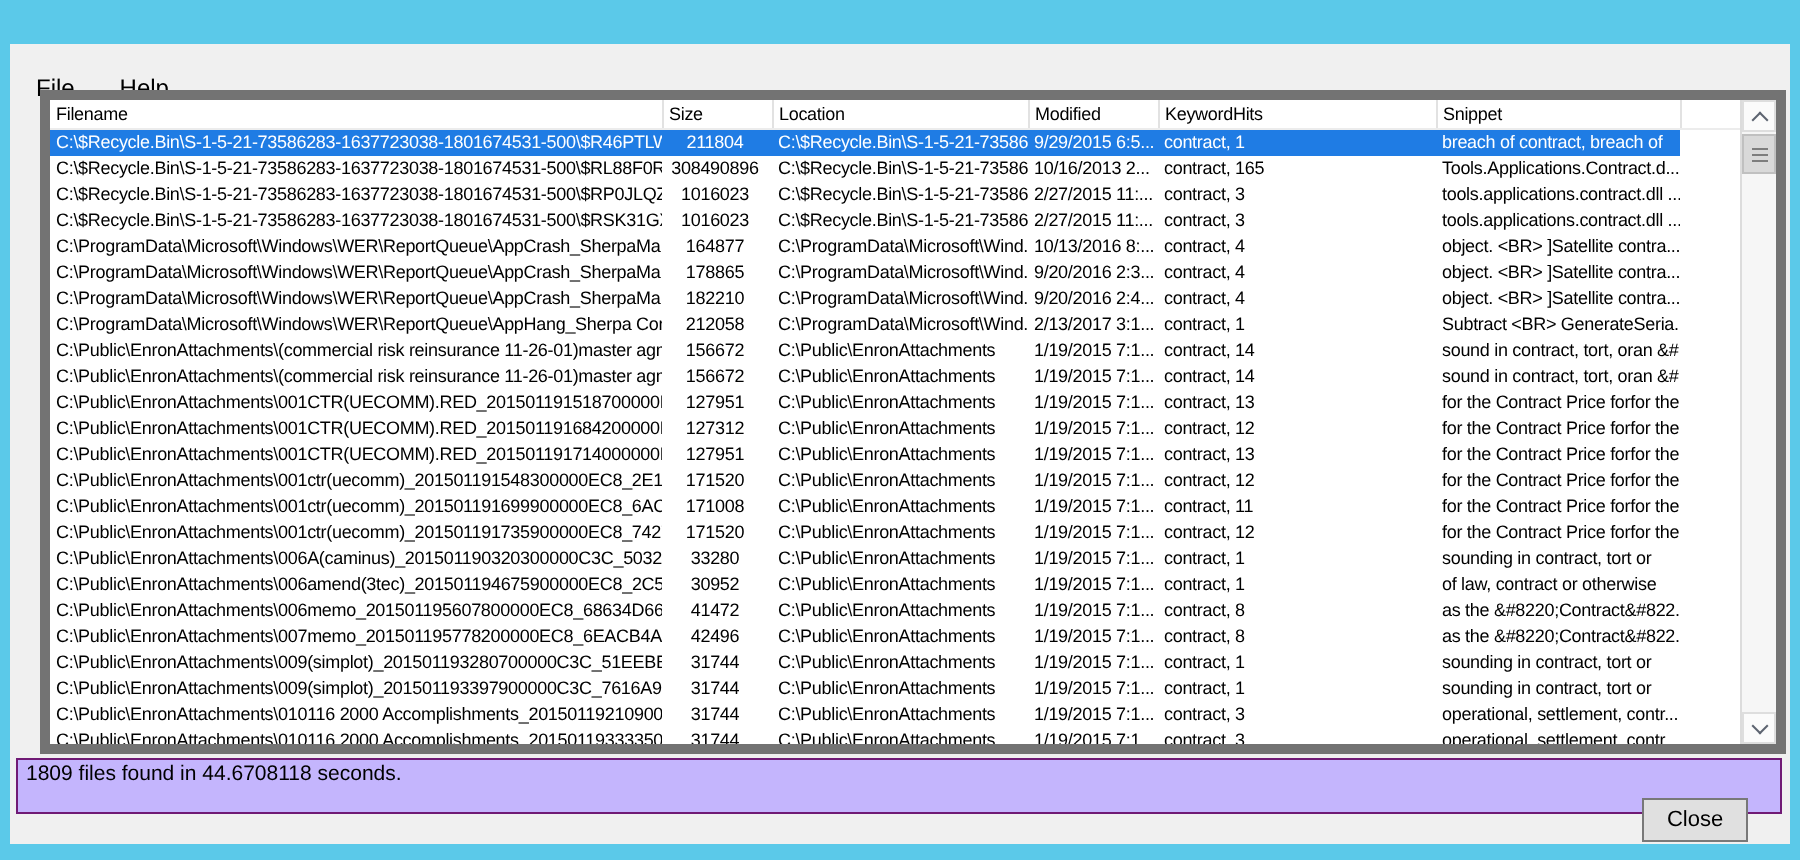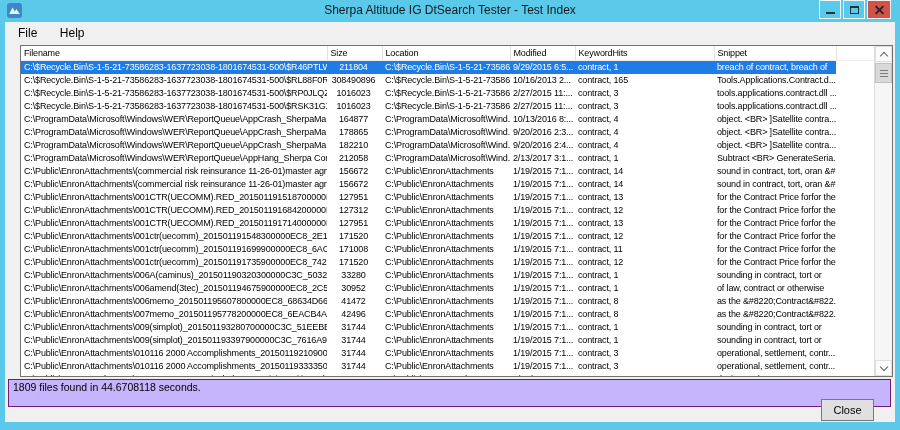--- a/index.html
+++ b/index.html
@@ -12,23 +12,23 @@
   .win-btn { position:relative; width:22px; height:19px; border:1px solid rgba(255,255,255,.9); background:transparent; cursor:pointer; }
   .win-btn.close { width:24px; background:#d15249; }
   .glyph-min { position:absolute; left:6px; bottom:4px; width:9px; height:2px; background:#20323c; }
   .glyph-max { position:absolute; left:6px; top:5px; width:9px; height:8px; border:1px solid #20323c; border-top-width:2px; }
   .glyph-close { position:absolute; left:50%; top:50%; width:11px; height:11px; transform:translate(-50%,-50%); }
   .glyph-close::before,.glyph-close::after { content:""; position:absolute; left:5px; top:0; width:2px; height:11px; background:#30201e; }
   .glyph-close::before { transform:rotate(45deg); }
   .glyph-close::after { transform:rotate(-45deg); }
   .inner { position:absolute; left:5px; top:22px; width:890px; height:400px; background:#f0f0f0; }
   .menubar { position:absolute; left:0; top:0; width:100%; height:23px; }
-  .menu-item { display:inline-block; font-size:12px; color:#000; padding:4px 9px 3px 9px; cursor:default; }
+  .menu-item { display:inline-block; font-size:12px; color:#000; padding:4px 9px 3px 9px; cursor:default;margin-top:11px; }
   .menu-item:first-child { margin-left:4px; }
-  .listview { position:absolute; left:15px; top:23px; width:873px; height:332px; background:#eab308; border:1px solid #737373; }
+  .listview { position:absolute; left:15px; top:23px; width:873px; height:332px; background:#eab308; border:5px solid #737373; }
   .table-clip { position:absolute; left:0; top:0; right:18px; bottom:0; overflow:hidden; background:#fff; }
   table { border-collapse:collapse; table-layout:fixed; width:853px; font-size:9px; letter-spacing:-0.15px; }
   col.c0{width:306px} col.c1{width:55px} col.c2{width:128px} col.c3{width:65px} col.c4{width:139px} col.c5{width:122px} col.c6{width:38px}
   th { height:14px; font-weight:normal; text-align:left; padding:0 3px; border-right:1px solid #e2e2e2; border-bottom:1px solid #ececec; white-space:nowrap; overflow:hidden; background:#fff; color:#000; }
   th.filler { border-right:none; }
   th:nth-child(2) { padding-right:5px; }
   td { height:13px; line-height:13px; padding:0 3px; white-space:nowrap; overflow:hidden; color:#000; }
   td:nth-child(2) { text-align:center; padding-right:5px; }
   tr.selected td { background:#1f7ce4; color:#fff; }
   tr.selected td.filler { background:#fff; }
@@ -42,38 +42,20 @@
   .scroll-thumb { position:absolute; left:0; top:17px; width:17px; height:20px; background:#d9d9d9; border:1px solid #c0c0c0; }
   .grip { position:absolute; left:4px; top:9px; width:8px; height:1px; background:#7d7d7d; box-shadow:0 -3px 0 #7d7d7d, 0 3px 0 #7d7d7d; }
   .statusbox { position:absolute; left:3px; top:357px; width:883px; height:28px; background:#c4b5fd; border:1px solid #701a75; font-size:10.5px; color:#000; line-height:14px; padding-left:4px; white-space:nowrap; overflow:hidden; }
   .close-btn { position:absolute; left:816px; top:377px; width:53px; height:22px; background:#e0e0e0; border:1px solid #787878; font-size:11px; color:#000; text-align:center; line-height:20px; cursor:pointer; font-family:inherit; }
 </style>
 </head>
 <body>
 
 <div class="frame">
 
-  <div class="titlebar">
-    <svg class="app-icon" viewBox="0 0 15 15">
-      <rect x="0" y="0" width="15" height="15" rx="3" fill="#3d86c8"></rect>
-      <path d="M2.2 11 L5.6 4.5 L7.8 8.6 L9.3 5.9 L12.8 11 Z" fill="#eaf5fc"></path>
-    </svg>
-    <div class="win-title">Sherpa Altitude IG DtSearch Tester - Test Index</div>
-    <div class="win-buttons">
-      <div class="win-btn">
-          <span class="glyph-min"></span>
-        </div>
-      <div class="win-btn">
-          <span class="glyph-max"></span>
-        </div>
-      <div class="win-btn close">
-          <span class="glyph-close"></span>
-        </div>
-    </div>
-  </div>
 
   <div class="inner">
 
     <div class="menubar">
       <span class="menu-item">File</span>
       <span class="menu-item">Help</span>
     </div>
 
     <div class="listview">
       <div class="table-clip">

